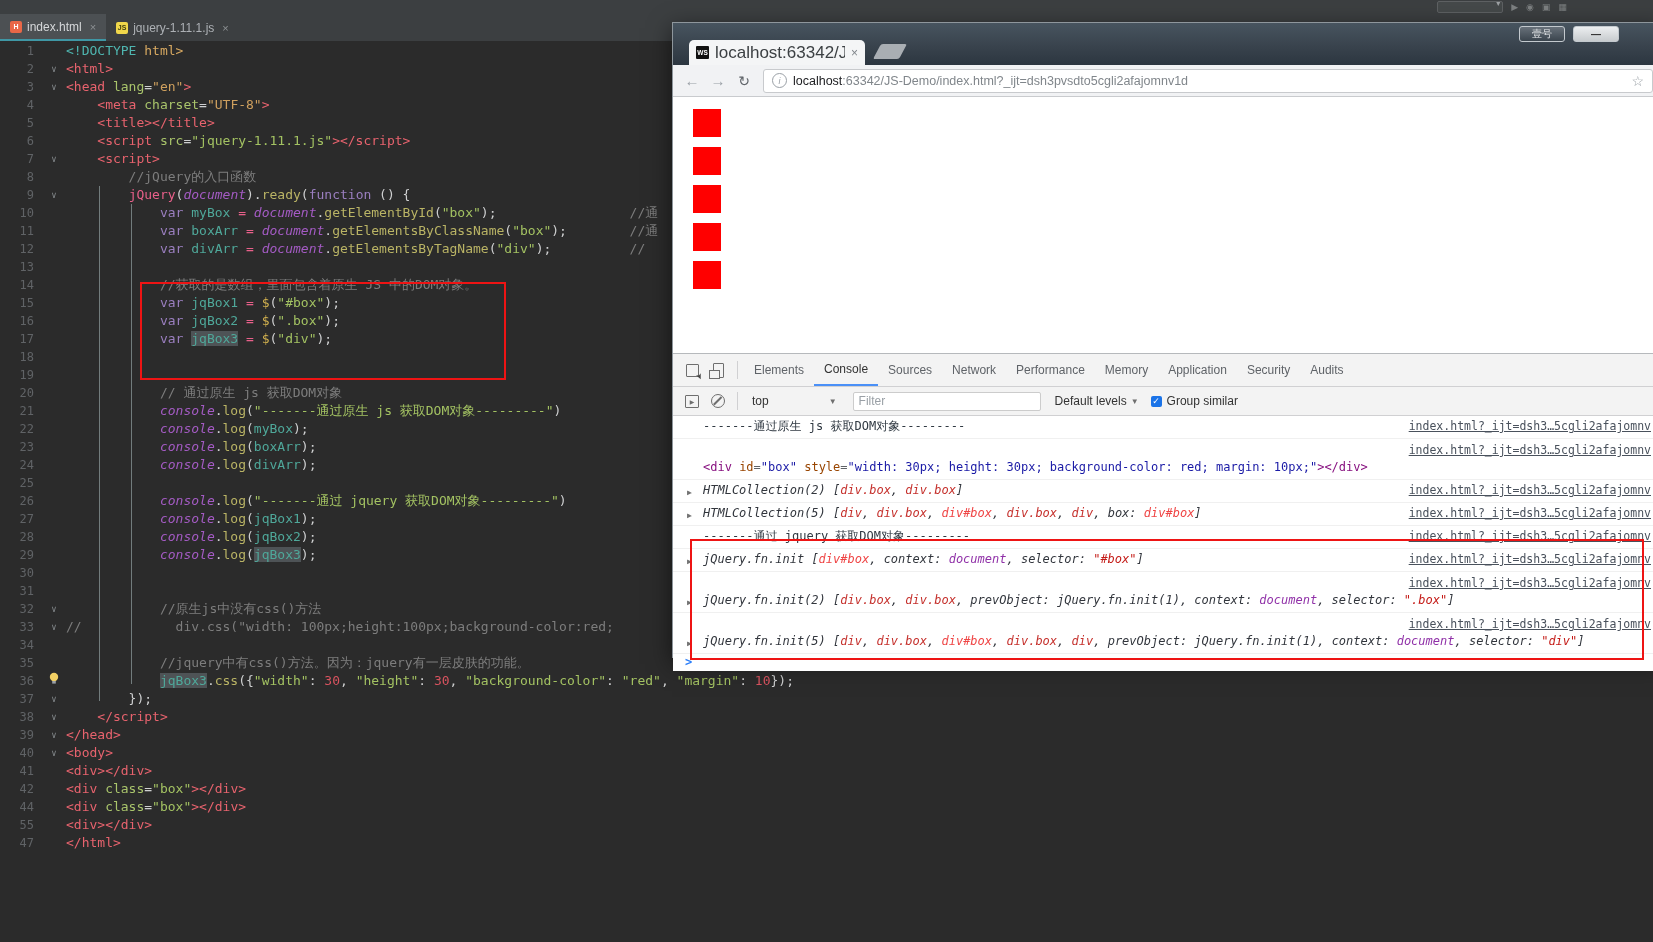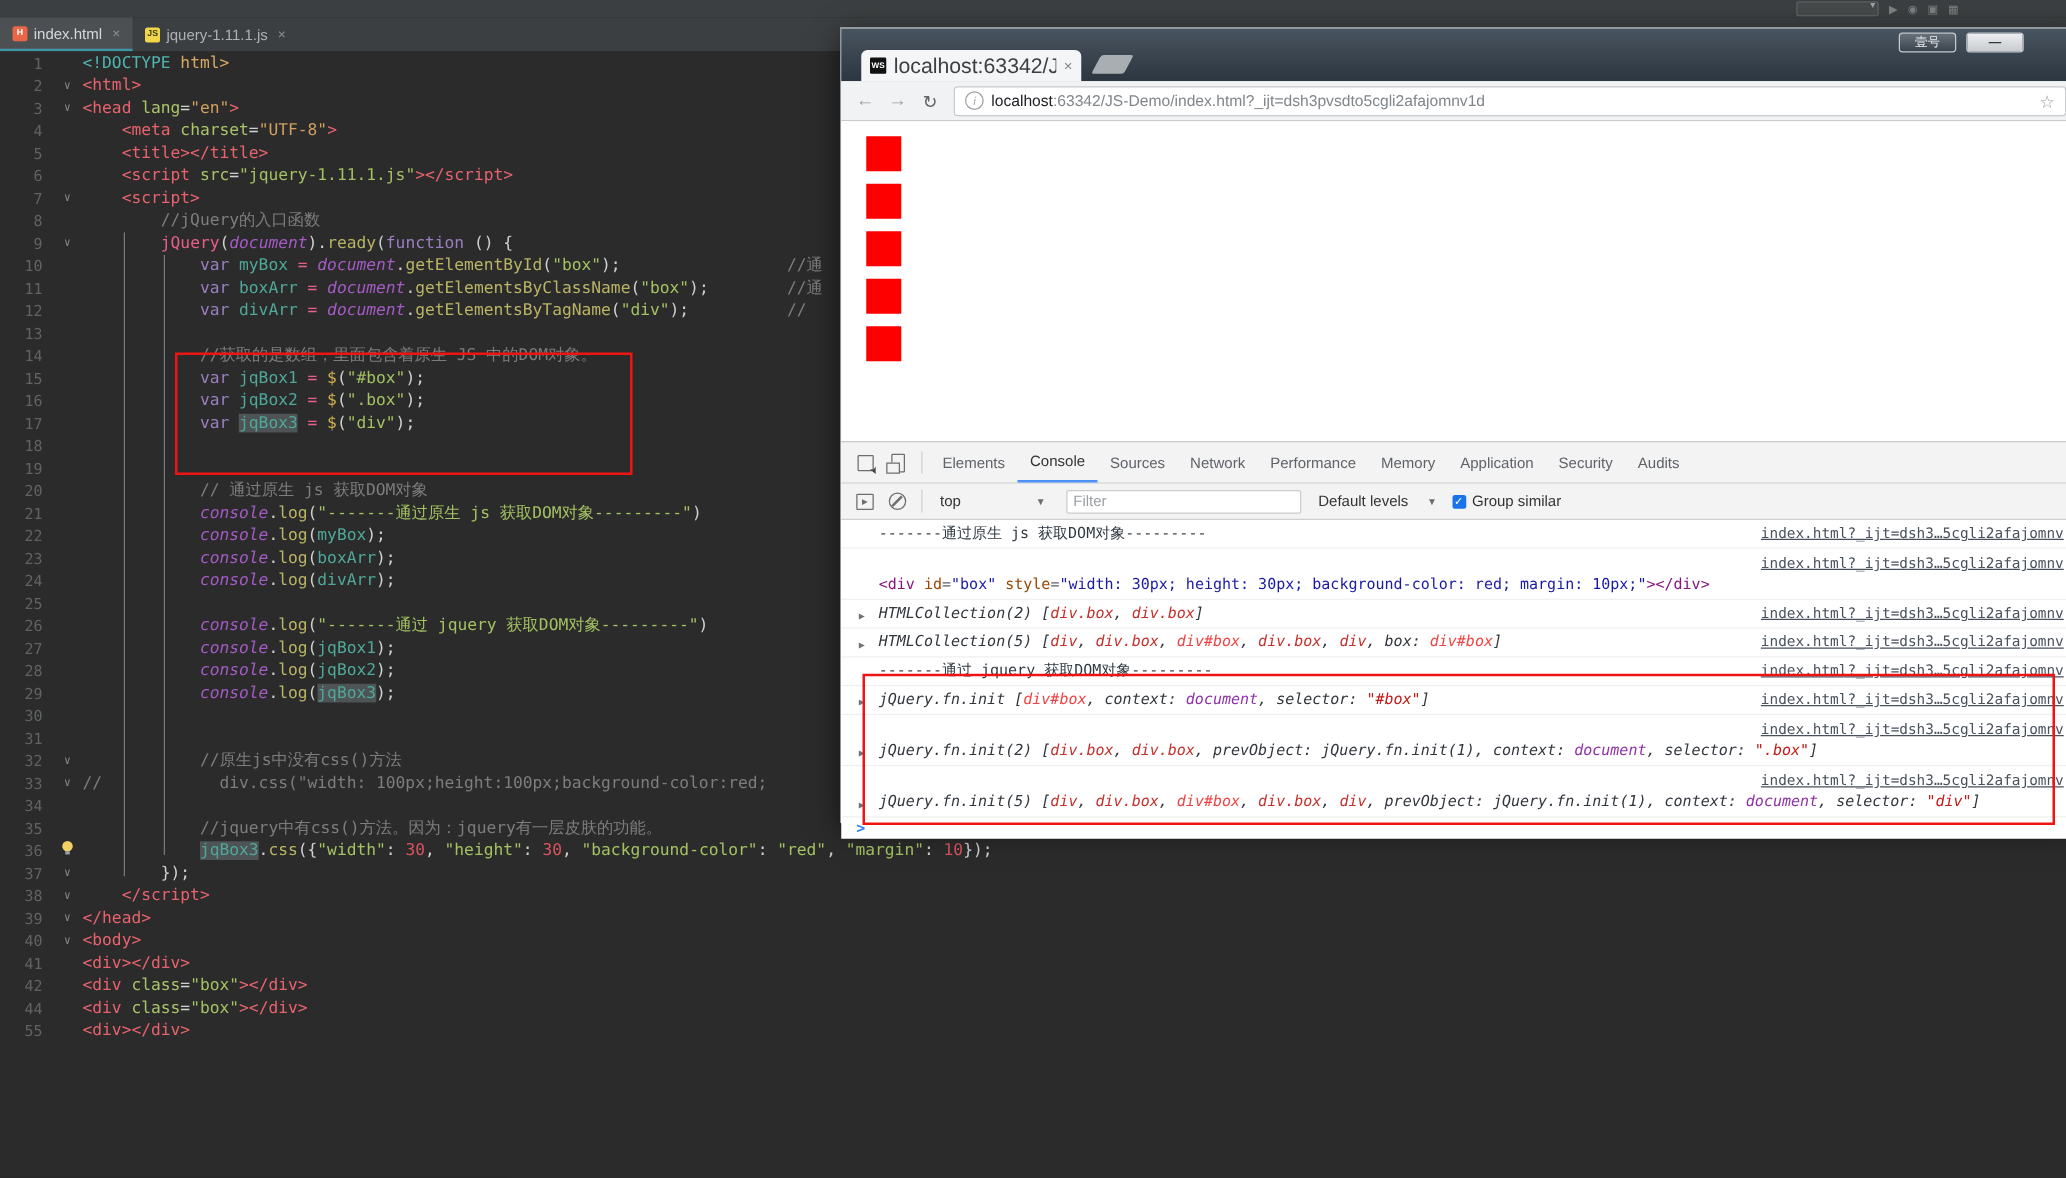--- a/index.html
+++ b/index.html
@@ -84,21 +84,21 @@
   .dt-tab.active{color:#333;border-bottom:2px solid #4a90f7;}
   .dt-toolbar{height:29px;background:#f3f3f3;border-bottom:1px solid #d0d0d2;display:flex;align-items:center;padding:0 6px;box-sizing:border-box;font-size:12px;color:#333;}
   .blockic{width:12px;height:12px;border:1.5px solid #6e6e6e;border-radius:50%;position:relative;}
   .blockic:after{content:"";position:absolute;left:0px;top:4.5px;width:11px;height:1.5px;background:#6e6e6e;transform:rotate(-45deg);}
   .sbic{width:12px;height:11px;border:1.5px solid #6e6e6e;border-radius:1px;font-size:6px;color:#6e6e6e;display:flex;align-items:center;justify-content:center;}
   .ctx{display:flex;align-items:center;gap:60px;margin-left:8px;color:#333;}
   .dd{font-size:8px;color:#6e6e6e;}
   .filterbox{width:176px;height:17px;border:1px solid #ccc;border-radius:2px;margin-left:16px;
              font-size:12px;padding:0 5px;color:#333;font-family:"Liberation Sans",sans-serif;}
   .filterbox::placeholder{color:#9aa0a6;}
-  .lvl{margin-left:14px;display:flex;align-items:center;gap:15px;}
+  .lvl{margin-left:14px;display:flex;align-items:center;gap:4px;}
   .chk{width:11px;height:11px;background:#1a73e8;border-radius:2px;color:#fff;font-size:9px;line-height:11px;text-align:center;margin-left:12px;}
   .gs-label{margin-left:5px;}
 
   .console{position:relative;background:#fff;font-family:"DejaVu Sans Mono",monospace;}
   .crow{border-bottom:1px solid #f0f0f0;position:relative;}
   .linkline{text-align:right;padding:3px 10px 0 0;height:15px;line-height:14px;}
   .cmsg{position:relative;padding:3px 8px 4px 30px;font-size:12px;line-height:15px;color:#303942;white-space:nowrap;overflow:hidden;}
   .carrow{position:absolute;left:14px;top:5px;font-size:8px;color:#727272;}
   .srclink{font-size:11.5px;color:#49515c;text-decoration:underline;cursor:pointer;}
   .srclink.inline{position:absolute;right:10px;top:3px;}
@@ -180,20 +180,21 @@
             <rect x="4.2" y="9" width="3.6" height="2.6" fill="#9aa0a6"></rect>
           </svg></span><span class="codetext"><span class="c-pun">            </span><span class="c-id2hl">jqBox3</span><span class="c-pun">.</span><span class="c-mem">css</span><span class="c-pun">({</span><span class="c-str">"width"</span><span class="c-pun">: </span><span class="c-num">30</span><span class="c-pun">, </span><span class="c-str">"height"</span><span class="c-pun">: </span><span class="c-num">30</span><span class="c-pun">, </span><span class="c-str">"background-color"</span><span class="c-pun">: </span><span class="c-str">"red"</span><span class="c-pun">, </span><span class="c-str">"margin"</span><span class="c-pun">: </span><span class="c-num">10</span><span class="c-pun">});</span></span></div>
       <div class="code-row"><span class="gutter">37</span><span class="fold">∨</span><span class="codetext"><span class="c-pun">        });</span></span></div>
       <div class="code-row"><span class="gutter">38</span><span class="fold">∨</span><span class="codetext"><span class="c-pun">    </span><span class="c-tag">&lt;/script&gt;</span></span></div>
       <div class="code-row"><span class="gutter">39</span><span class="fold">∨</span><span class="codetext"><span class="c-tag">&lt;/head&gt;</span></span></div>
       <div class="code-row"><span class="gutter">40</span><span class="fold">∨</span><span class="codetext"><span class="c-tag">&lt;body&gt;</span></span></div>
       <div class="code-row"><span class="gutter">41</span><span class="fold"></span><span class="codetext"><span class="c-tag">&lt;div&gt;&lt;/div&gt;</span></span></div>
       <div class="code-row"><span class="gutter">42</span><span class="fold"></span><span class="codetext"><span class="c-tag">&lt;div</span><span class="c-attr"> class</span><span class="c-pun">=</span><span class="c-str">"box"</span><span class="c-tag">&gt;&lt;/div&gt;</span></span></div>
       <div class="code-row"><span class="gutter">44</span><span class="fold"></span><span class="codetext"><span class="c-tag">&lt;div</span><span class="c-attr"> class</span><span class="c-pun">=</span><span class="c-str">"box"</span><span class="c-tag">&gt;&lt;/div&gt;</span></span></div>
       <div class="code-row"><span class="gutter">55</span><span class="fold"></span><span class="codetext"><span class="c-tag">&lt;div&gt;&lt;/div&gt;</span></span></div>
+      <div class="code-row"><span class="gutter">47</span><span class="fold"></span><span class="codetext"><span class="c-tag">&lt;/html&gt;</span></span></div>
     </div>
 </div>
 
 <div class="anno" style="left:140px;top:282px;width:362px;height:94px;"></div>
 
 <div class="chrome">
   <div class="titlebar">
     <div class="btab">
       <span class="ws-fav">WS</span>
       <span class="btab-title">localhost:63342/JS-De</span>

